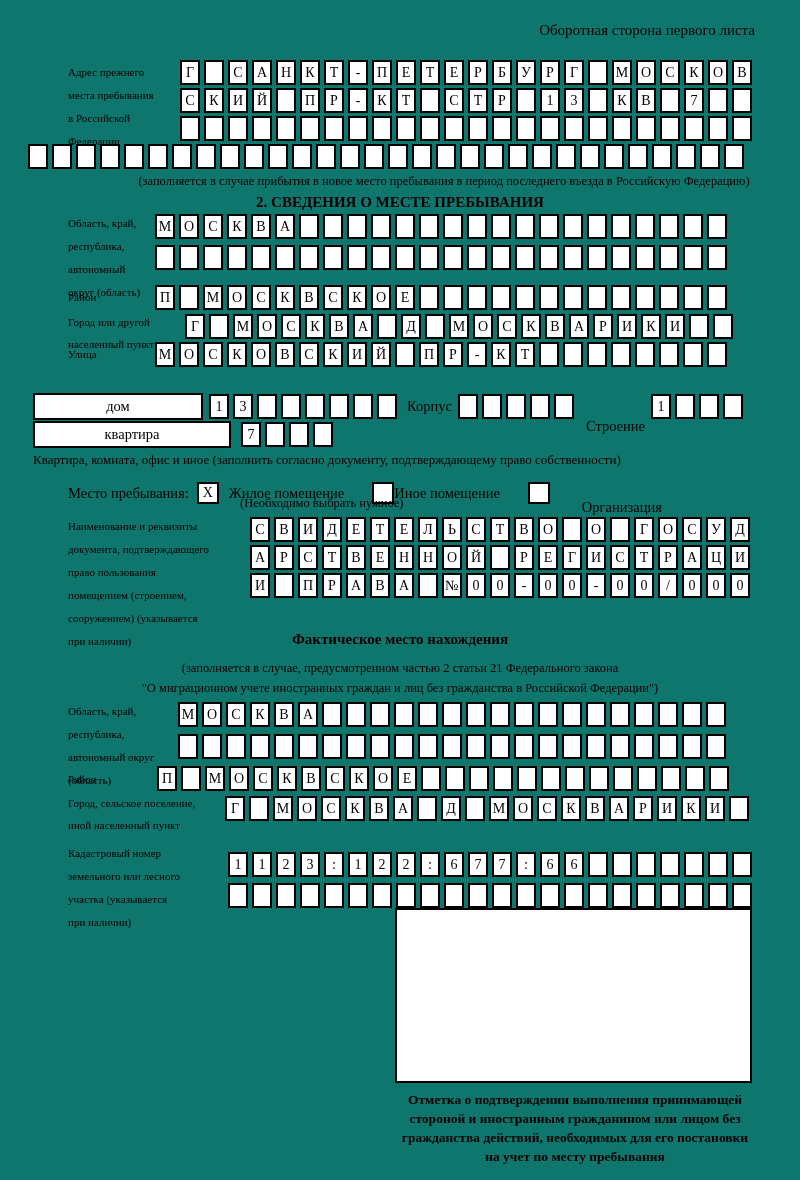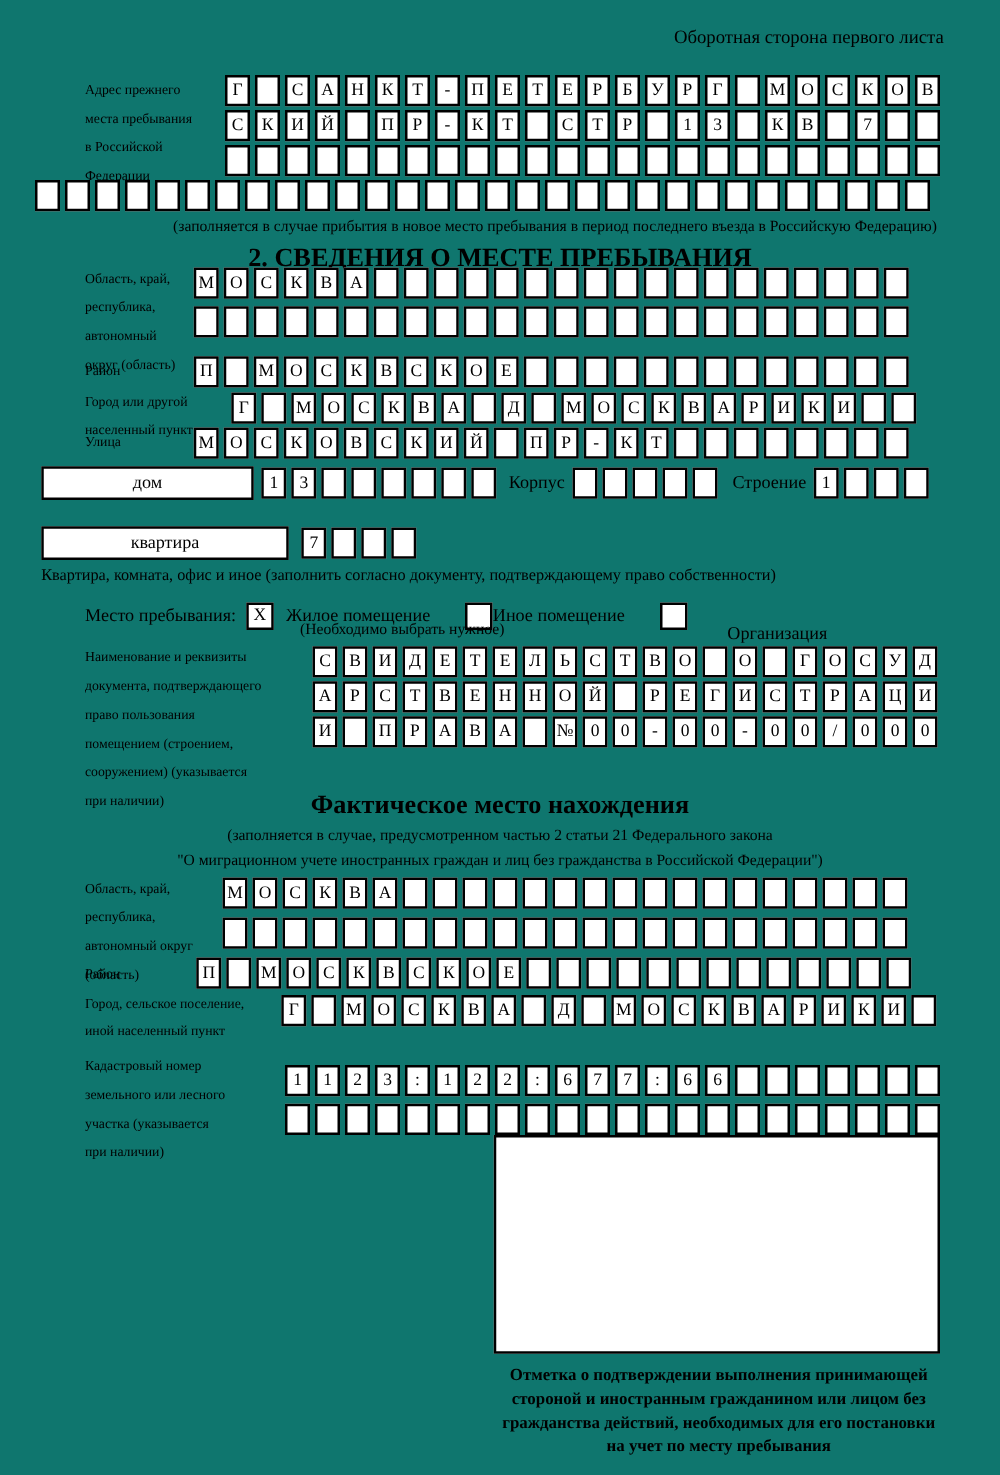--- a/index.html
+++ b/index.html
@@ -12,21 +12,21 @@
   .lbl.tight{line-height:22px;}
   .grid{display:flex;gap:4px;}
   .col{display:flex;flex-direction:column;gap:3px;}
   .cell{
     box-sizing:border-box;width:20px;height:25px;border:2px solid #000;
     display:flex;align-items:center;justify-content:center;
     font-size:14px;flex:0 0 auto;background:#fff;
   }
   .note{font-size:12.5px;padding-left:44px;}
   .center{width:800px;text-align:center;}
-  .hdr{font-weight:bold;font-size:21px;}
+  .hdr{font-weight:bold;font-size:15px;}
   .namebox{
     box-sizing:border-box;border:2px solid #000;height:27px;
     display:flex;align-items:center;justify-content:center;font-size:14.5px;background:#fff;
   }
   .inlinerow{display:flex;align-items:center;}
   .inlbl{font-size:14.5px;line-height:27px;}
   .checkbox{
     box-sizing:border-box;width:22px;height:22px;border:2px solid #000;
     display:flex;align-items:center;justify-content:center;font-size:14px;background:#fff;flex:0 0 auto;
   }
@@ -317,21 +317,21 @@
         <span class="cell"></span>
       </div>
     <div class="inlbl" style="margin-left:10px;">Корпус</div>
     <div class="grid" style="margin-left:6px;align-self:center;">
         <span class="cell"></span>
         <span class="cell"></span>
         <span class="cell"></span>
         <span class="cell"></span>
         <span class="cell"></span>
       </div>
-    <div class="inlbl" style="margin-left:12px;">Строение</div>
+    <div class="inlbl" style="margin-left:12px;margin-top:40px;">Строение</div>
     <div class="grid" style="margin-left:6px;align-self:center;">
         <span class="cell">1</span>
         <span class="cell"></span>
         <span class="cell"></span>
         <span class="cell"></span>
       </div>
   </div>
 
   <div class="blk inlinerow" style="left:33px;top:421px;">
     <div class="namebox" style="width:198px;">квартира</div>

